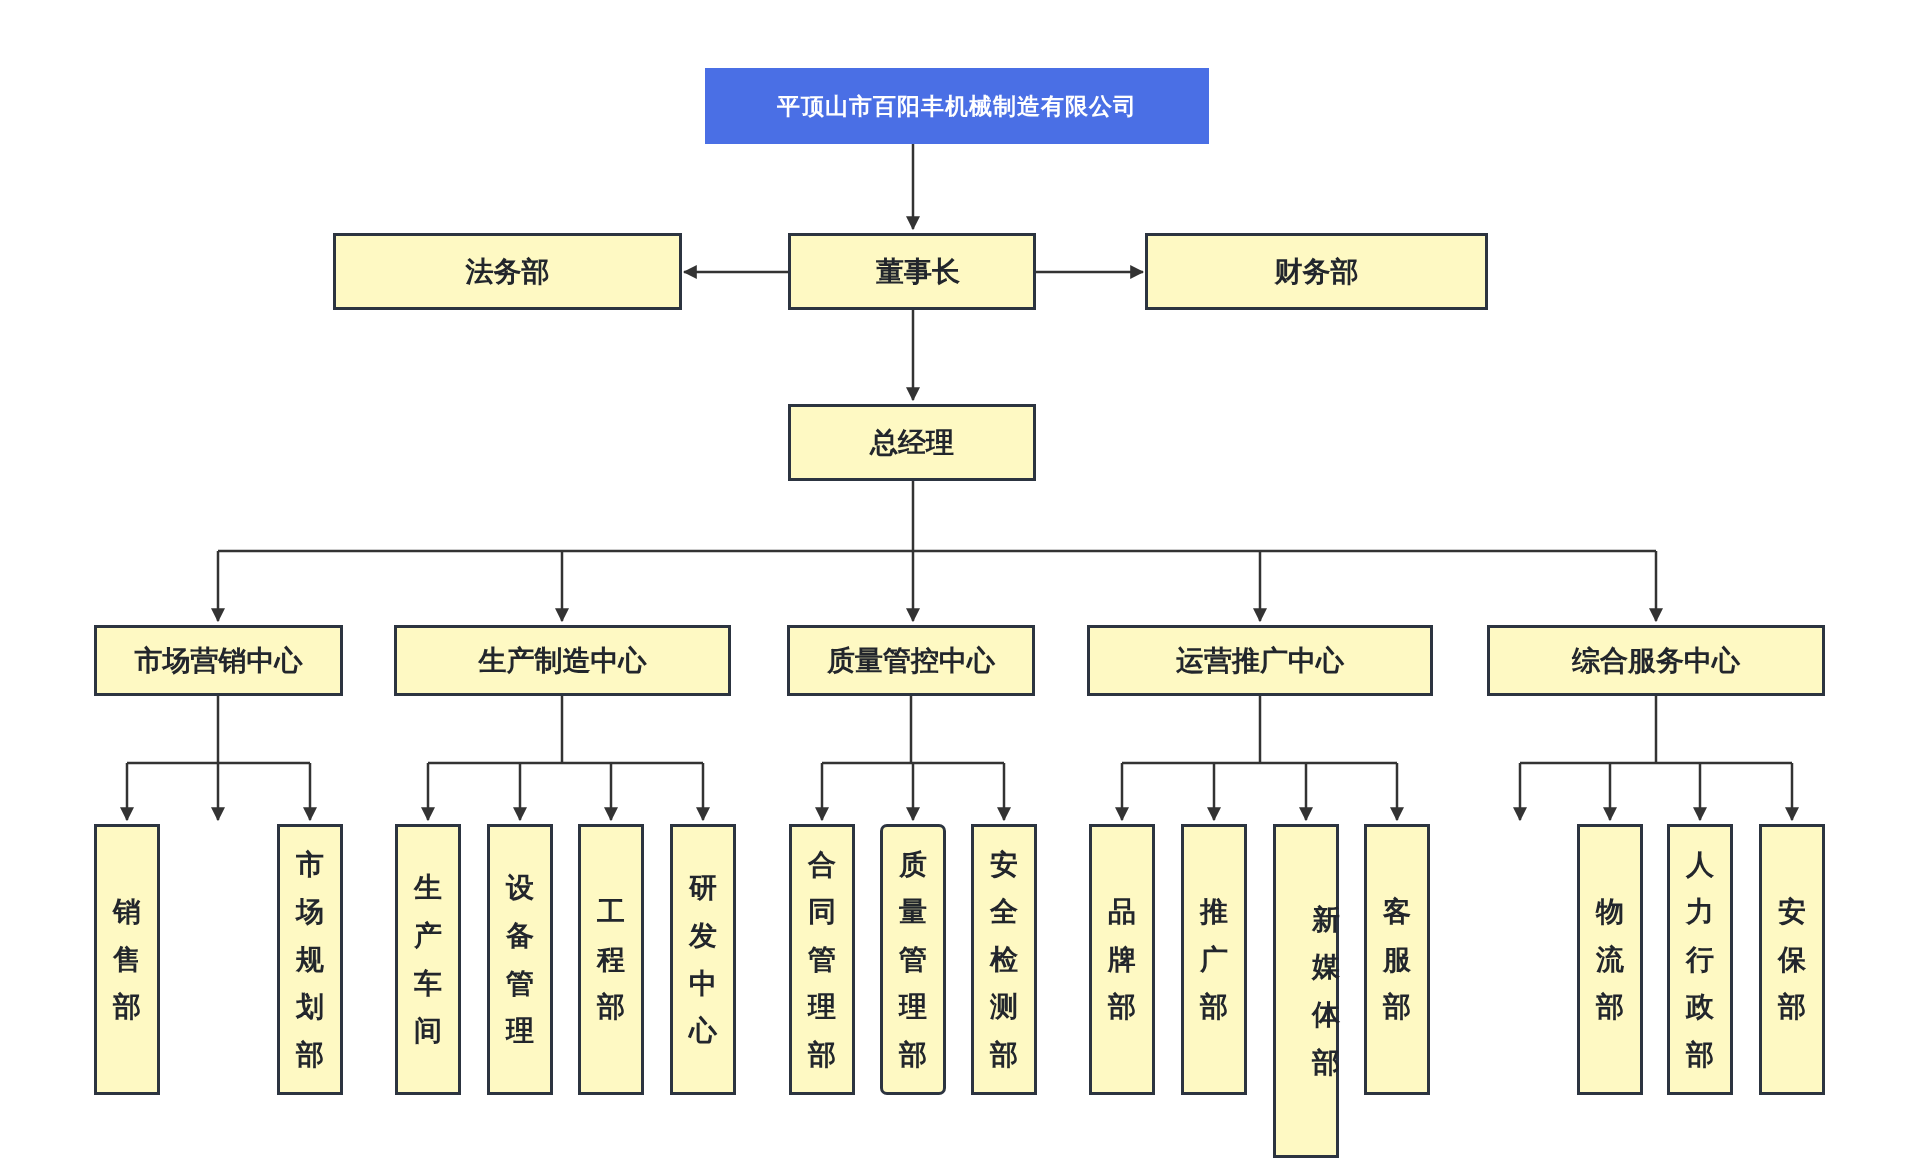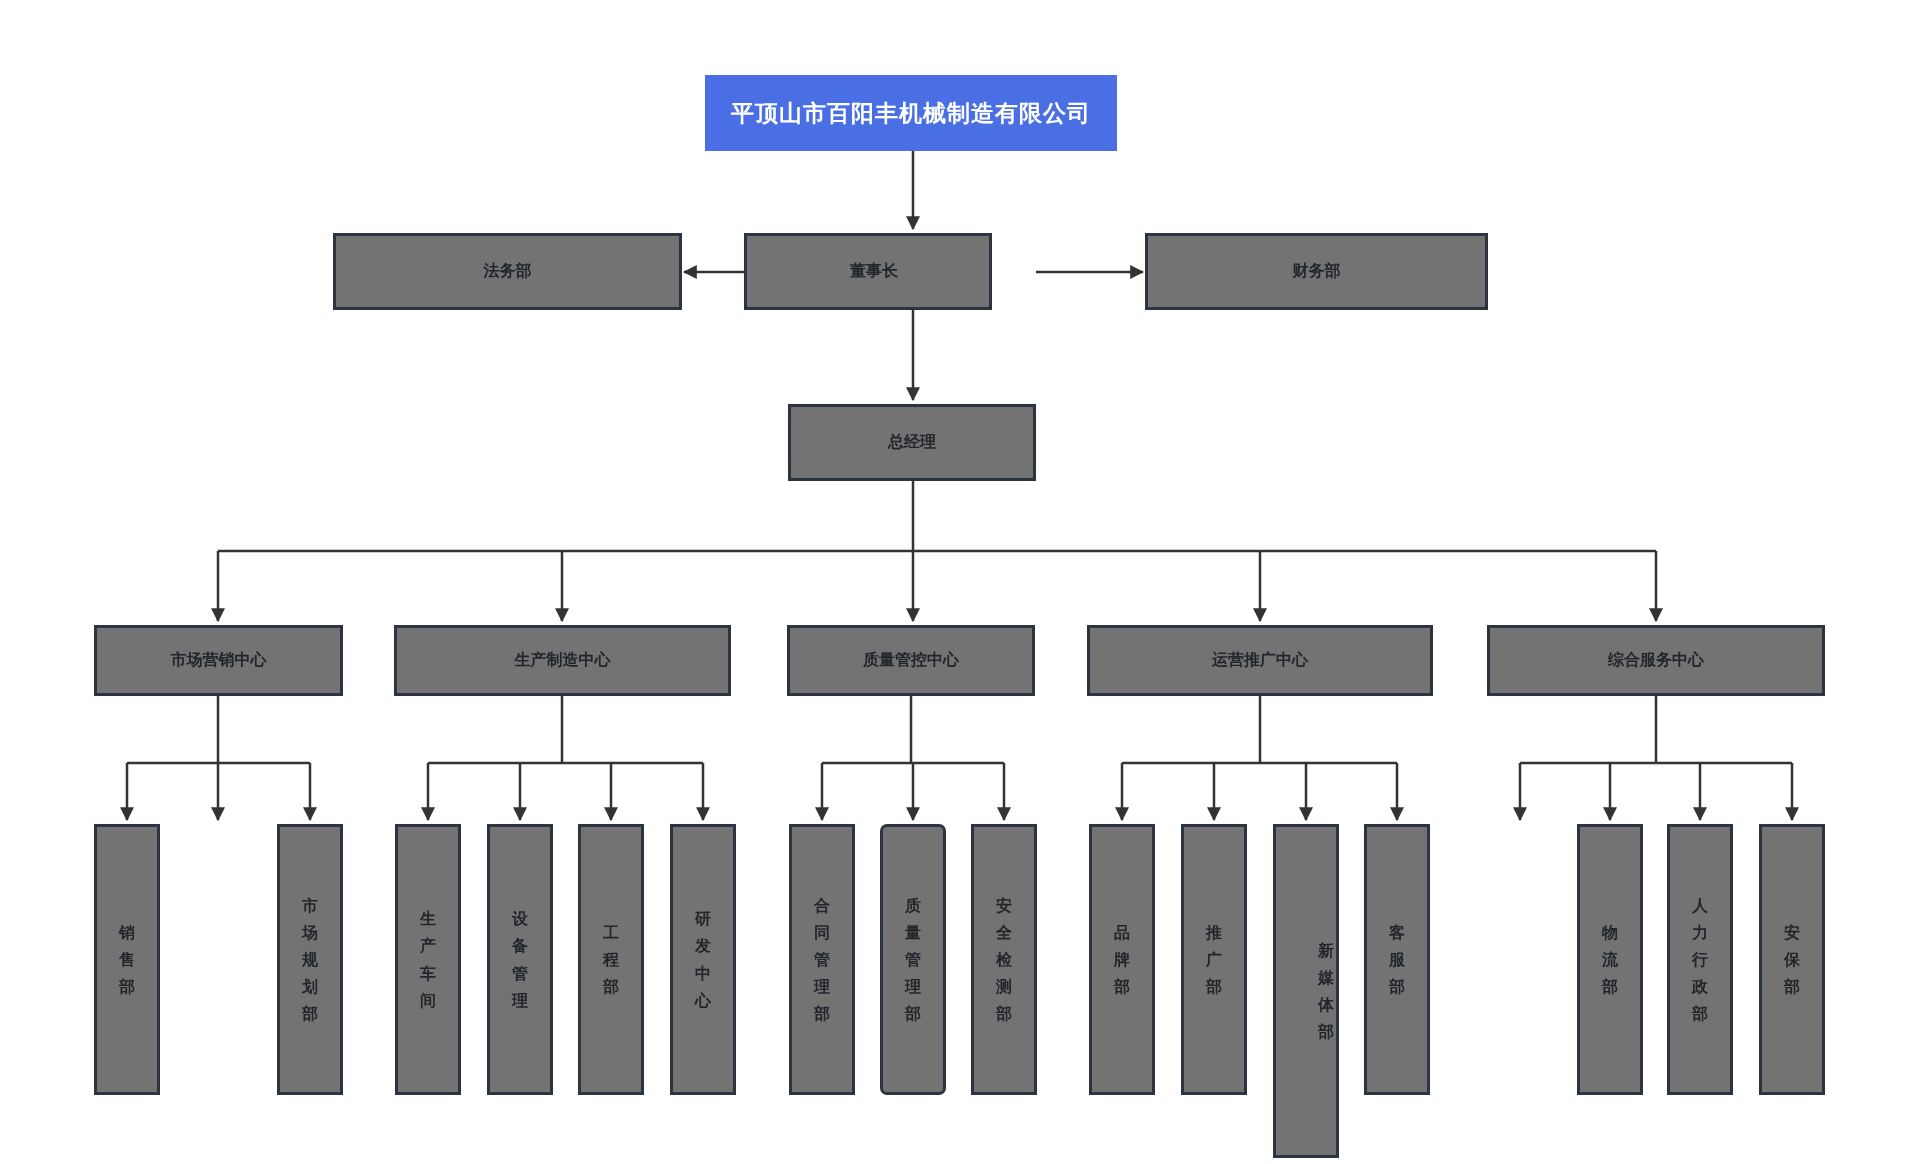--- a/index.html
+++ b/index.html
@@ -10,24 +10,24 @@
   .canvas{
     position:relative;width:1920px;height:1164px;overflow:hidden;
     background:var(--background,#fff);
     font-family:"Liberation Sans","DejaVu Sans",sans-serif;
     color:var(--text,#22262c);
   }
   .connector{position:absolute;left:0;top:0;width:1920px;height:1164px;}
   .connector line{stroke:var(--connector,#333);stroke-width:2.5;}
   .arrowhead-path{fill:var(--connector,#333);}
   .box{
-    position:absolute;box-sizing:border-box;background:#737373;
+    position:absolute;box-sizing:border-box;background:#fef9c3;
     border:3px solid var(--box-border,#2c3440);
     display:flex;align-items:center;justify-content:center;
-    font-weight:bold;font-size:16px;text-align:center;
+    font-weight:bold;font-size:28px;text-align:center;
   }
   .root-box{
     background:var(--root-bg,#4a6fe5);border:none;color:var(--root-text,#fff);
     font-size:23px;letter-spacing:1px;
   }
   .leaf .vtext{
     display:block;width:1.15em;line-height:1.7;
     word-break:break-all;white-space:normal;text-align:center;
   }
 </style>
@@ -85,24 +85,24 @@
     <line x1="1397" y1="763" x2="1397" y2="820" marker-end="url(#arw)"></line>
 
     <line x1="1656" y1="696" x2="1656" y2="763"></line>
     <line x1="1520" y1="763" x2="1792" y2="763"></line>
     <line x1="1520" y1="763" x2="1520" y2="820" marker-end="url(#arw)"></line>
     <line x1="1610" y1="763" x2="1610" y2="820" marker-end="url(#arw)"></line>
     <line x1="1700" y1="763" x2="1700" y2="820" marker-end="url(#arw)"></line>
     <line x1="1792" y1="763" x2="1792" y2="820" marker-end="url(#arw)"></line>
   </svg>
 
-  <div class="box root-box" style="left:705px;top:75px;width:412px;height:76px;text-align:center;">平顶山市百阳丰机械制造有限公司</div>
+  <div class="box root-box" style="left:705px;top:68px;width:504px;height:76px;text-align:center;">平顶山市百阳丰机械制造有限公司</div>
 
   <div class="box" style="left:333px;top:233px;width:349px;height:77px;">法务部</div>
-  <div class="box" style="left:744px;top:233px;width:248px;height:77px;padding-left:12px;">董事长</div>
+  <div class="box" style="left:788px;top:233px;width:248px;height:77px;padding-left:12px;">董事长</div>
   <div class="box" style="left:1145px;top:233px;width:343px;height:77px;">财务部</div>
 
   <div class="box" style="left:788px;top:404px;width:248px;height:77px;">总经理</div>
 
   <div class="box" style="left:94px;top:625px;width:249px;height:71px;">市场营销中心</div>
   <div class="box" style="left:394px;top:625px;width:337px;height:71px;">生产制造中心</div>
   <div class="box" style="left:787px;top:625px;width:248px;height:71px;">质量管控中心</div>
   <div class="box" style="left:1087px;top:625px;width:346px;height:71px;">运营推广中心</div>
   <div class="box" style="left:1487px;top:625px;width:338px;height:71px;">综合服务中心</div>
 

